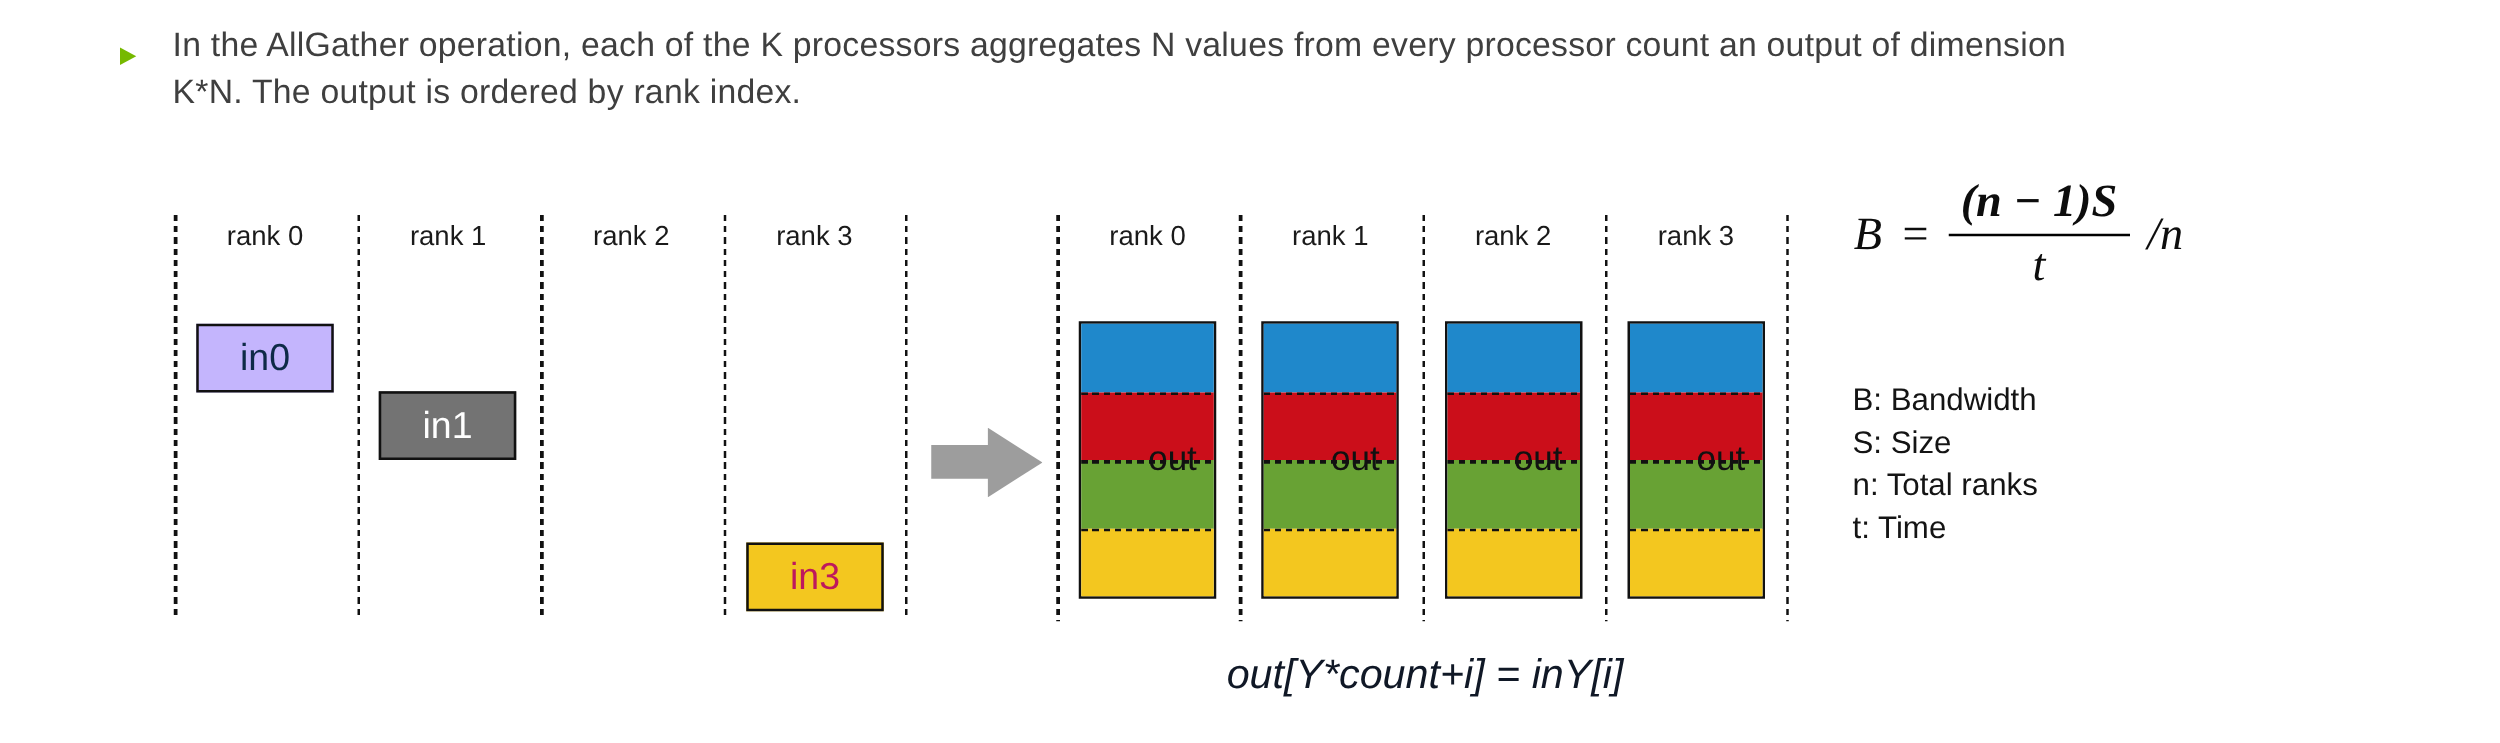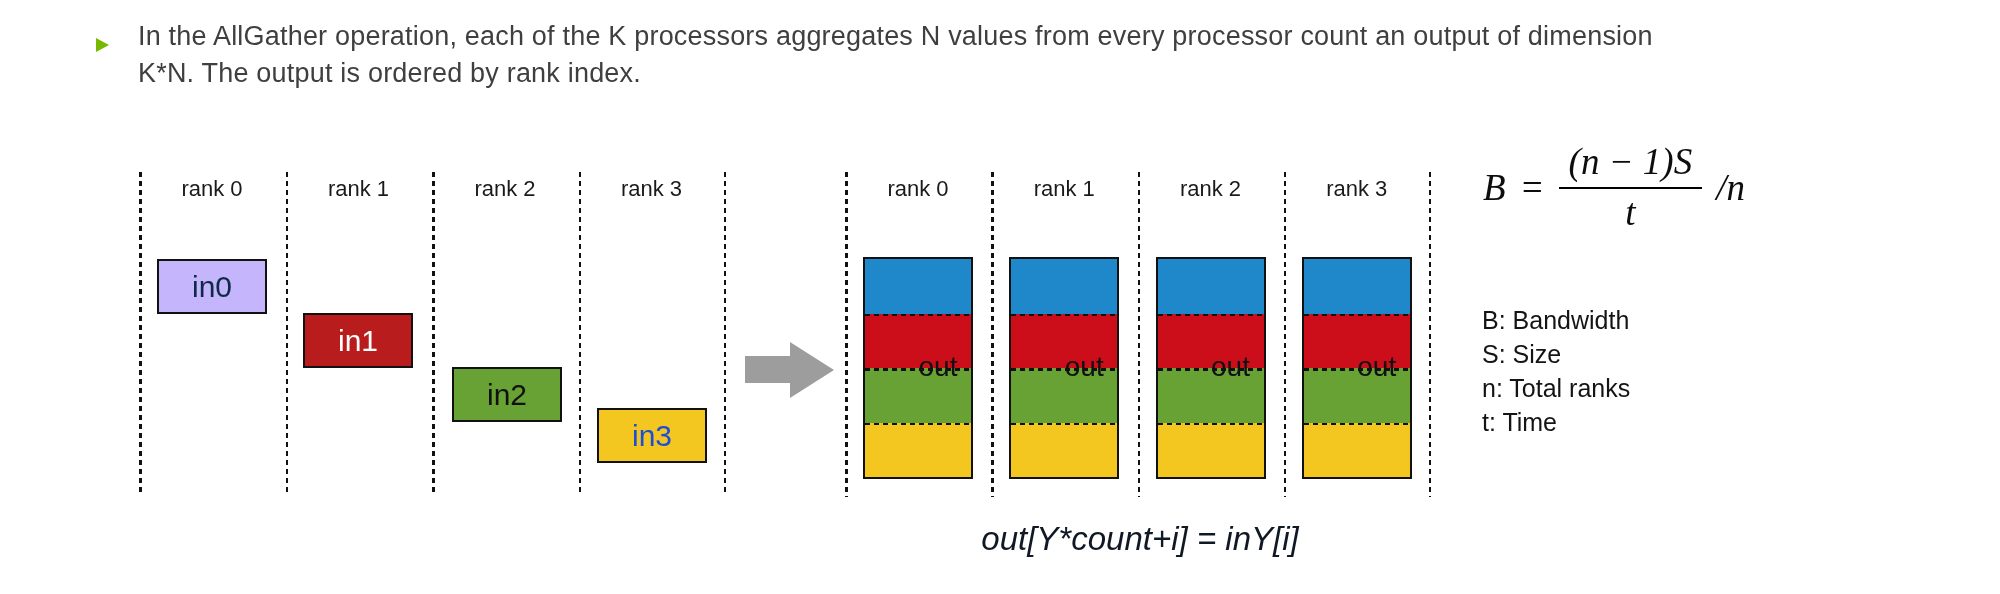--- a/index.html
+++ b/index.html
@@ -60,21 +60,21 @@
     clip-path:polygon(0 0,100% 50%,0 100%);
   }
   
   .formula{
     position:absolute;left:1483px;top:140px;
     display:flex;align-items:center;gap:14px;
     font-family:"Liberation Serif",serif;font-style:italic;
     font-size:37px;color:#0d0d0d;
   }
   .f-frac{display:inline-flex;flex-direction:column;align-items:center;}
-  .f-num{padding:0 10px 4px;border-bottom:2.5px solid #000;white-space:nowrap;}
+  .f-num{padding:0 10px 4px;border-bottom:2.5px solid #000;white-space:nowrap;font-weight:bold;}
   .f-den{padding-top:2px;}
   .f-suffix{white-space:nowrap;}
   
   .legend{position:absolute;left:1482px;top:303px;font-size:25px;line-height:34px;color:#141414;}
   .legend-line{white-space:nowrap;}
   
   .index-formula{
     position:absolute;left:964px;top:520px;width:352px;text-align:center;
     font-size:33px;color:#101826;font-style:italic;
   }
@@ -96,23 +96,22 @@
   <div class="vline" style="left:293px"></div>
   <div class="vline" style="left:439.5px"></div>
   <div class="vline" style="left:584.5px"></div>
 
   <div class="rank-label" style="left:0">rank 0</div>
   <div class="rank-label" style="left:146.5px">rank 1</div>
   <div class="rank-label" style="left:293px">rank 2</div>
   <div class="rank-label" style="left:439.5px">rank 3</div>
 
   <div class="in-box" style="left: 18px; top: 87px; background-color: #c4b5fd; color: rgb(14, 42, 71);">in0</div>
-  <div class="in-box" style="left: 164px; top: 141px; background-color: #b91c1c; color: rgb(255, 255, 255);">in1</div>
-  <div class="in-box" style="left: 313px; top: 195px; background-color: rgb(104, 162, 52); color: rgb(17, 17, 17);">in2</div>
-  <div class="in-box" style="left: 458px; top: 236px; background-color: rgb(243, 199, 31); color: #1d4ed8;">in3</div>
+  <div class="in-box" style="left: 164px; top: 141px; background-color: #737373; color: rgb(255, 255, 255);">in1</div>
+  <div class="in-box" style="left: 458px; top: 262px; background-color: rgb(243, 199, 31); color: #be185d;">in3</div>
 </div>
 
 <div class="arrow-shaft" style="background-color: rgb(157, 157, 157);"></div>
 <div class="arrow-head" style="background-color: rgb(157, 157, 157);"></div>
 
 <div class="panel panel-right">
   <div class="vline" style="left:0"></div>
   <div class="vline" style="left:146.25px"></div>
   <div class="vline" style="left:292.5px"></div>
   <div class="vline" style="left:438.75px"></div>

